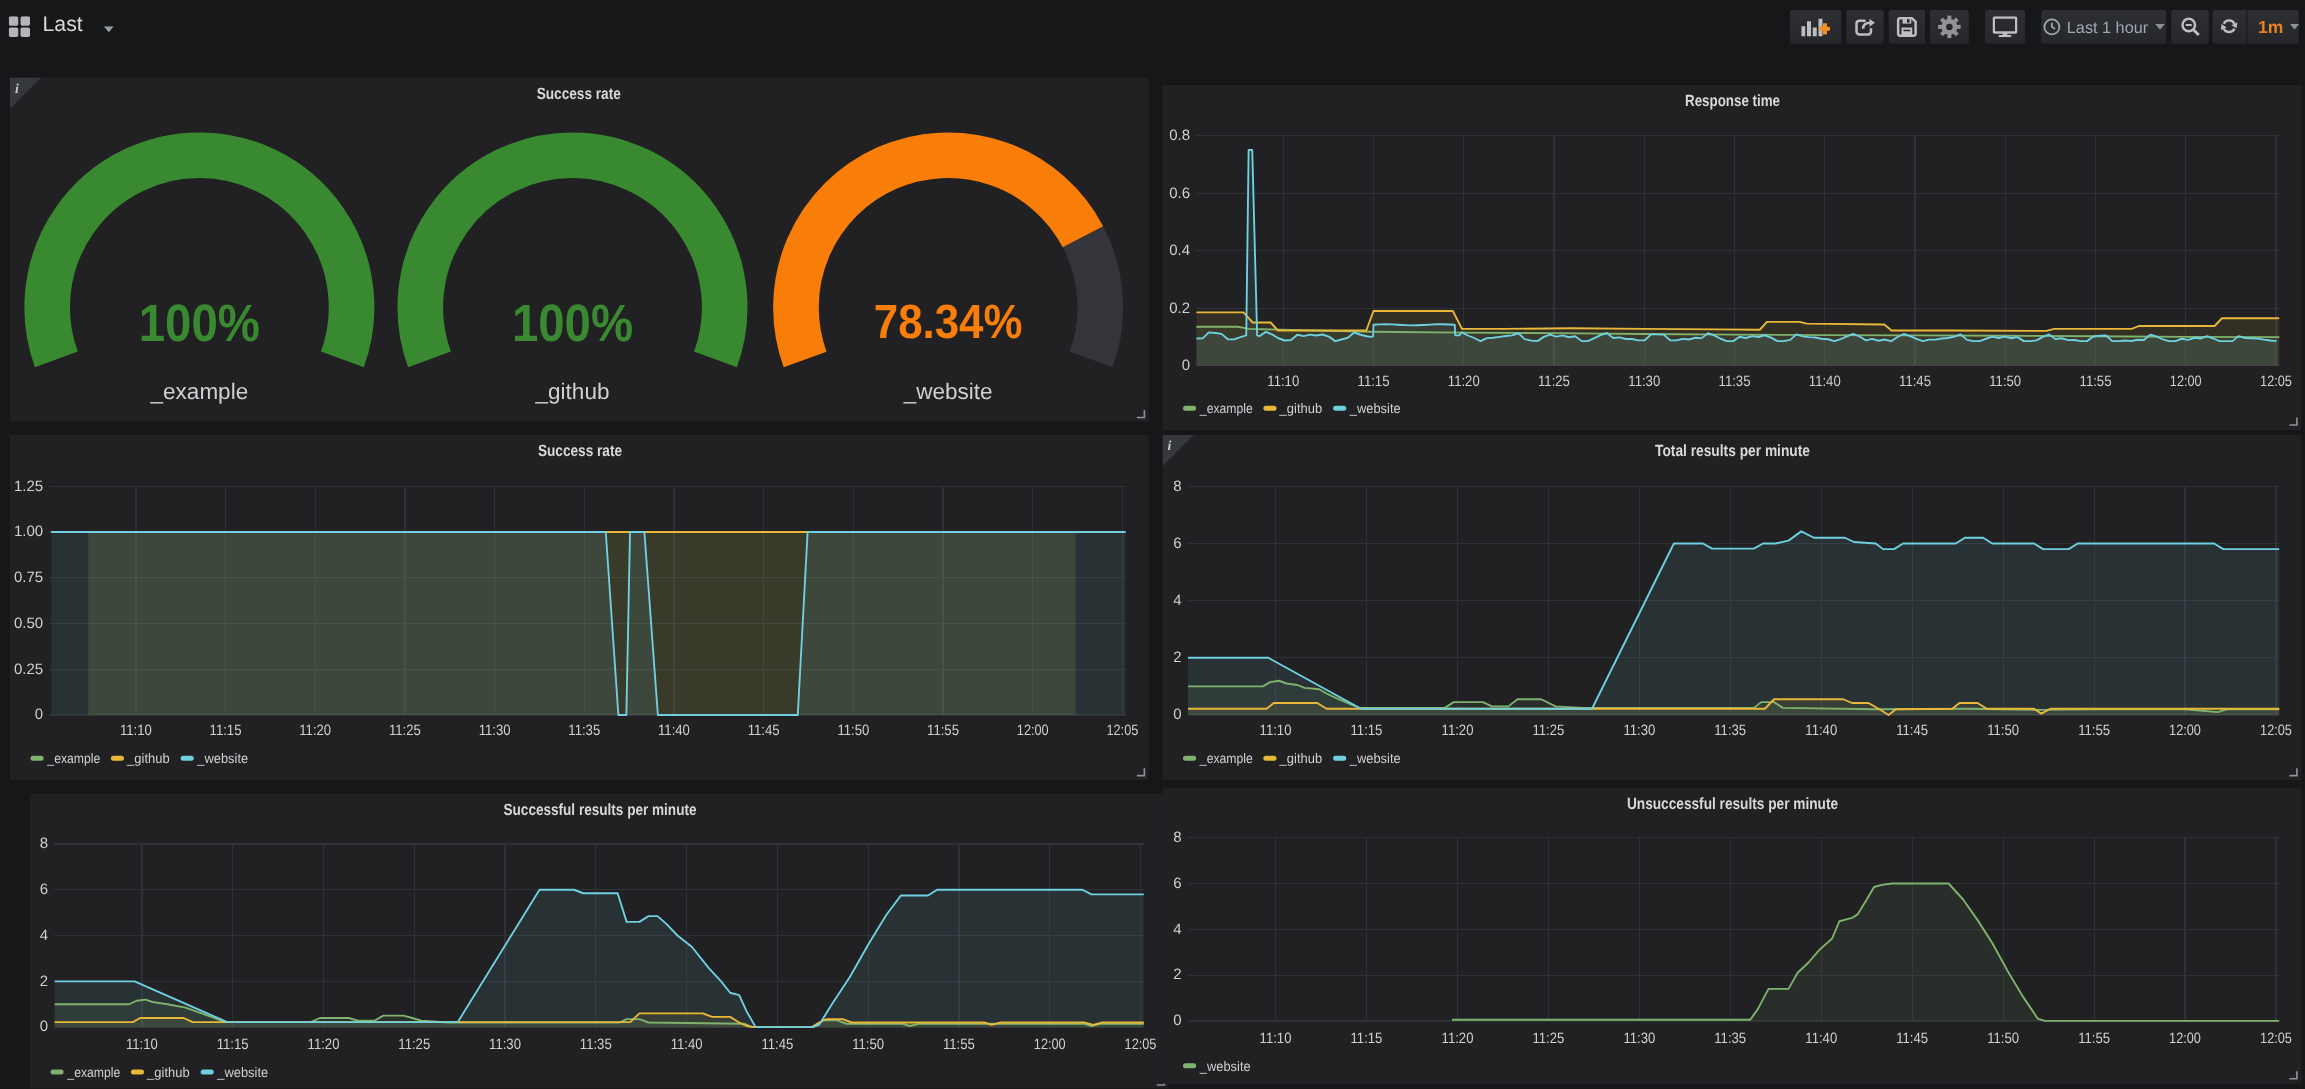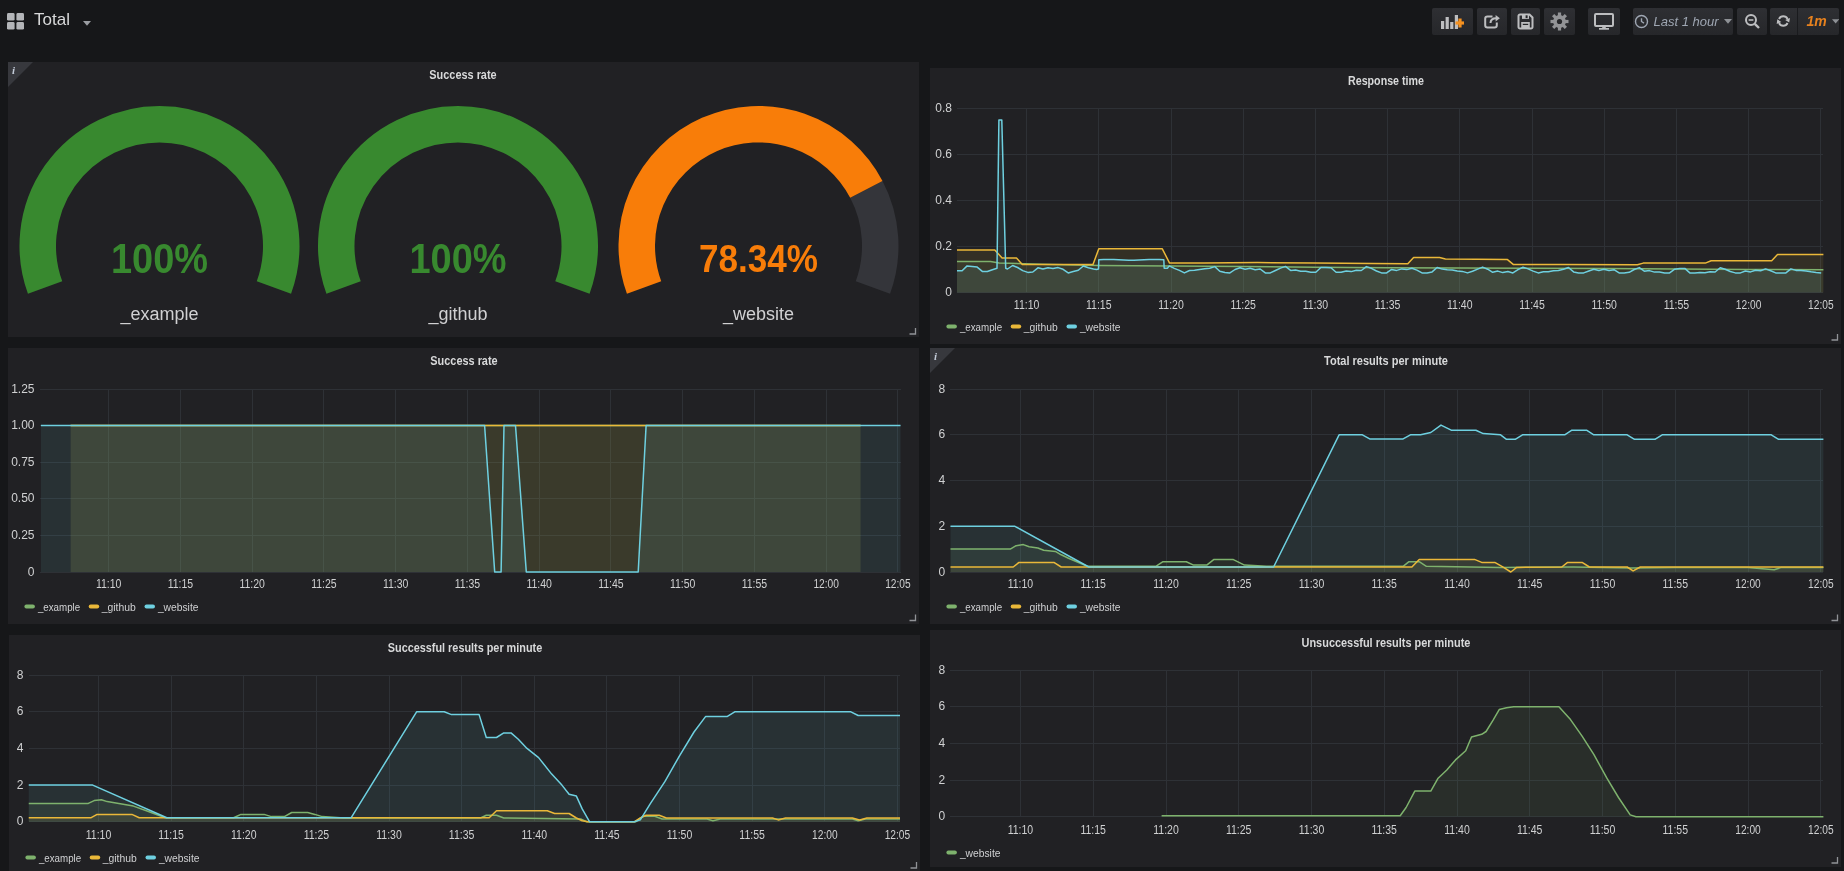--- a/index.html
+++ b/index.html
@@ -3,33 +3,33 @@
 
 * { margin:0; padding:0; box-sizing:border-box; }
 body { width:1844px; height:871px; overflow:hidden; background:#161719;
   font-family:"Liberation Sans", sans-serif; position:relative; }
 .panel { position:absolute; background:#212124; }
 #nav { position:absolute; left:0; top:0; width:1844px; height:42px; }
 #gridicon { position:absolute; left:7px; top:13px; }
 #dashtitle { position:absolute; left:34px; top:10px; font-size:17px; color:#d8d9da; }
 .nbtn { position:absolute; top:7.5px; height:27px; border-radius:2px;
   background:linear-gradient(180deg,#2e2f33,#26272a);
-  display:flex; align-items:center; justify-content:center;font-style:italic; }
+  display:flex; align-items:center; justify-content:center; }
 
 </style></head><body>
 <div id="nav">
 <svg id="gridicon" width="18" height="17" viewBox="0 0 18 17">
       <g fill="#b3b5b8">
         <rect x="0" y="0" width="7.6" height="7.6" rx="1.4"></rect>
         <rect x="9.4" y="0" width="7.6" height="7.6" rx="1.4"></rect>
         <rect x="0" y="9" width="7.6" height="7.6" rx="1.4"></rect>
         <rect x="9.4" y="9" width="7.6" height="7.6" rx="1.4"></rect>
       </g>
     </svg>
-<span id="dashtitle">Total</span>
+<span id="dashtitle">Last</span>
 <svg width="8" height="5" viewBox="0 0 8 5" style="position:absolute;left:83px;top:21px">
       <polygon points="0,0 8,0 4,4.8" fill="#9a9da2"></polygon>
     </svg>
 <div class="nbtn" style="left:1432px;width:41px">
       <svg width="23" height="17" viewBox="0 0 23 17">
         <g fill="#bdbec0">
           <rect x="0" y="8" width="3.2" height="8"></rect>
           <rect x="4.6" y="4" width="3.2" height="12"></rect>
           <rect x="9.2" y="9" width="3.2" height="7"></rect>
           <rect x="13.8" y="2" width="3.2" height="14"></rect>
@@ -294,21 +294,21 @@
 <rect x="16.4" y="256.5" width="10.5" height="4" rx="2" fill="#7EB26D"></rect>
 <text x="29.9" y="262.5" font-size="11" fill="#d0d1d3" textLength="42.3" lengthAdjust="spacingAndGlyphs">_example</text>
 <rect x="80.69999999999999" y="256.5" width="10.5" height="4" rx="2" fill="#EAB839"></rect>
 <text x="93.69999999999999" y="262.5" font-size="11" fill="#d0d1d3" textLength="34.0" lengthAdjust="spacingAndGlyphs">_github</text>
 <rect x="136.5" y="256.5" width="10.5" height="4" rx="2" fill="#6ED0E0"></rect>
 <text x="149.9" y="262.5" font-size="11" fill="#d0d1d3" textLength="40.6" lengthAdjust="spacingAndGlyphs">_website</text>
 <polygon points="0,0 25,0 0,25" fill="#37383D"></polygon>
 <text x="4" y="12" font-size="11" font-style="italic" font-weight="700" font-family="Liberation Serif, serif" fill="#c3cbd8">i</text>
 <path d="M901.5,272.5 L907.5,272.5 L907.5,266.5" fill="none" stroke="#909296" stroke-width="1.3"></path>
 </svg></div>
-<div class="panel" style="left:9px;top:634.5px;width:911px;height:236.5px"><svg width="911" height="236.5" viewBox="0 0 911 236.5" font-family="Liberation Sans, sans-serif">
+<div class="panel" style="left:24px;top:634.5px;width:911px;height:236.5px"><svg width="911" height="236.5" viewBox="0 0 911 236.5" font-family="Liberation Sans, sans-serif">
 <text x="456" y="17" text-anchor="middle" font-size="13" font-weight="700" fill="#d8d9da" textLength="154.4" lengthAdjust="spacingAndGlyphs">Successful results per minute</text>
 <g stroke="#2E3136" stroke-width="1" shape-rendering="crispEdges">
 <line x1="19.5" y1="186.7" x2="891" y2="186.7"></line>
 <line x1="19.5" y1="150.1" x2="891" y2="150.1"></line>
 <line x1="19.5" y1="113.4" x2="891" y2="113.4"></line>
 <line x1="19.5" y1="76.8" x2="891" y2="76.8"></line>
 <line x1="19.5" y1="40.2" x2="891" y2="40.2"></line>
 <line x1="89.5" y1="40.2" x2="89.5" y2="186.7"></line>
 <line x1="162.1" y1="40.2" x2="162.1" y2="186.7"></line>
 <line x1="234.8" y1="40.2" x2="234.8" y2="186.7"></line>

